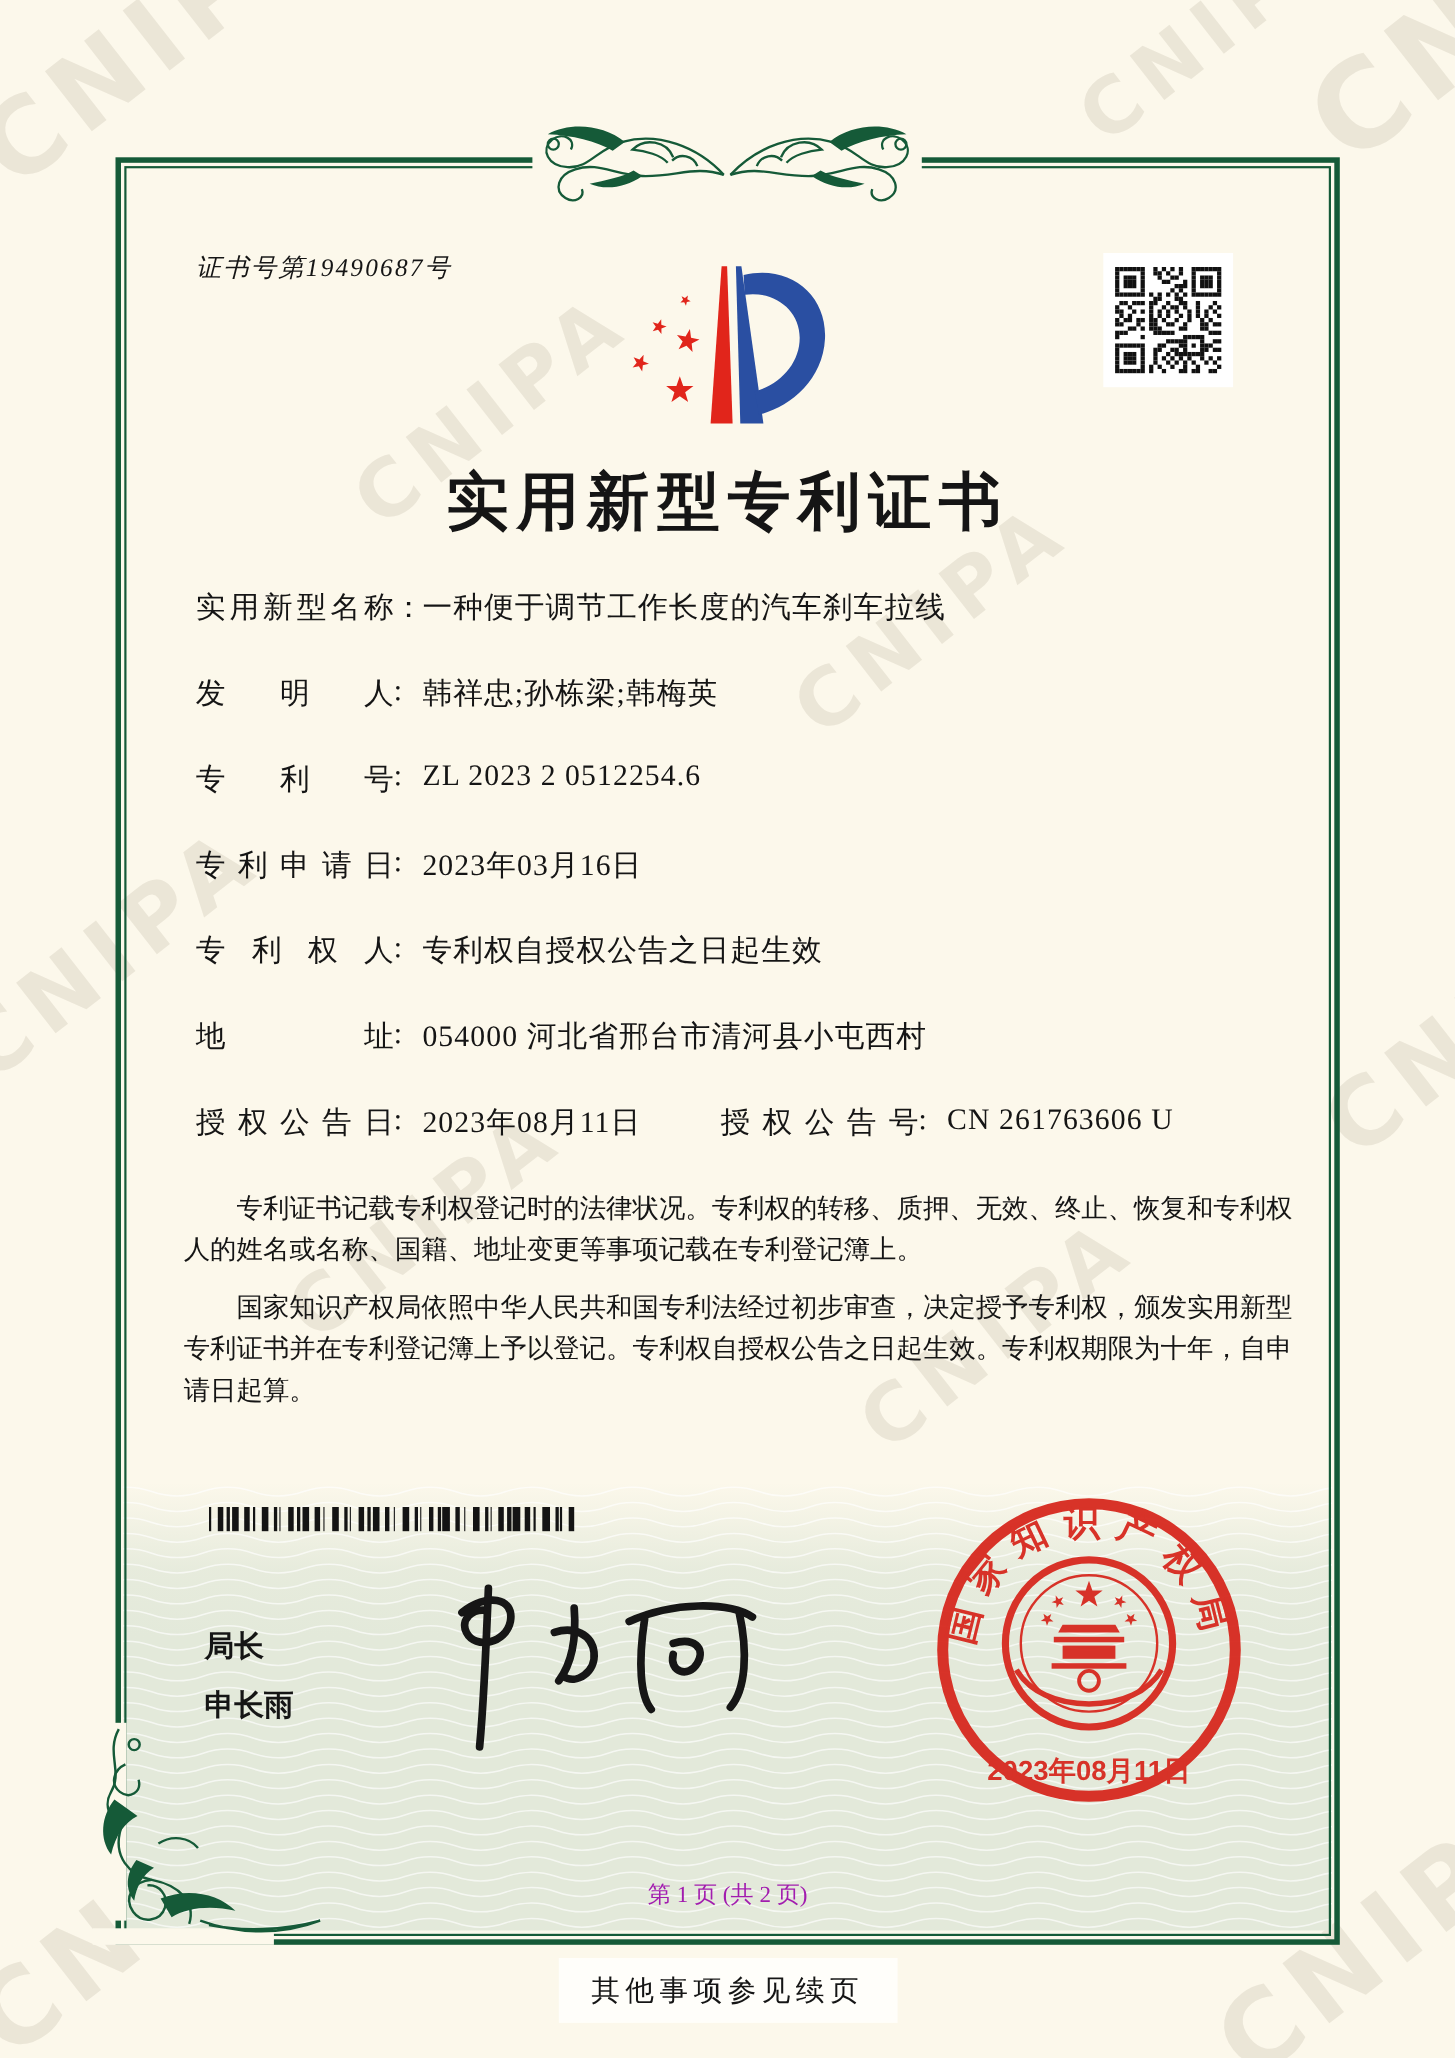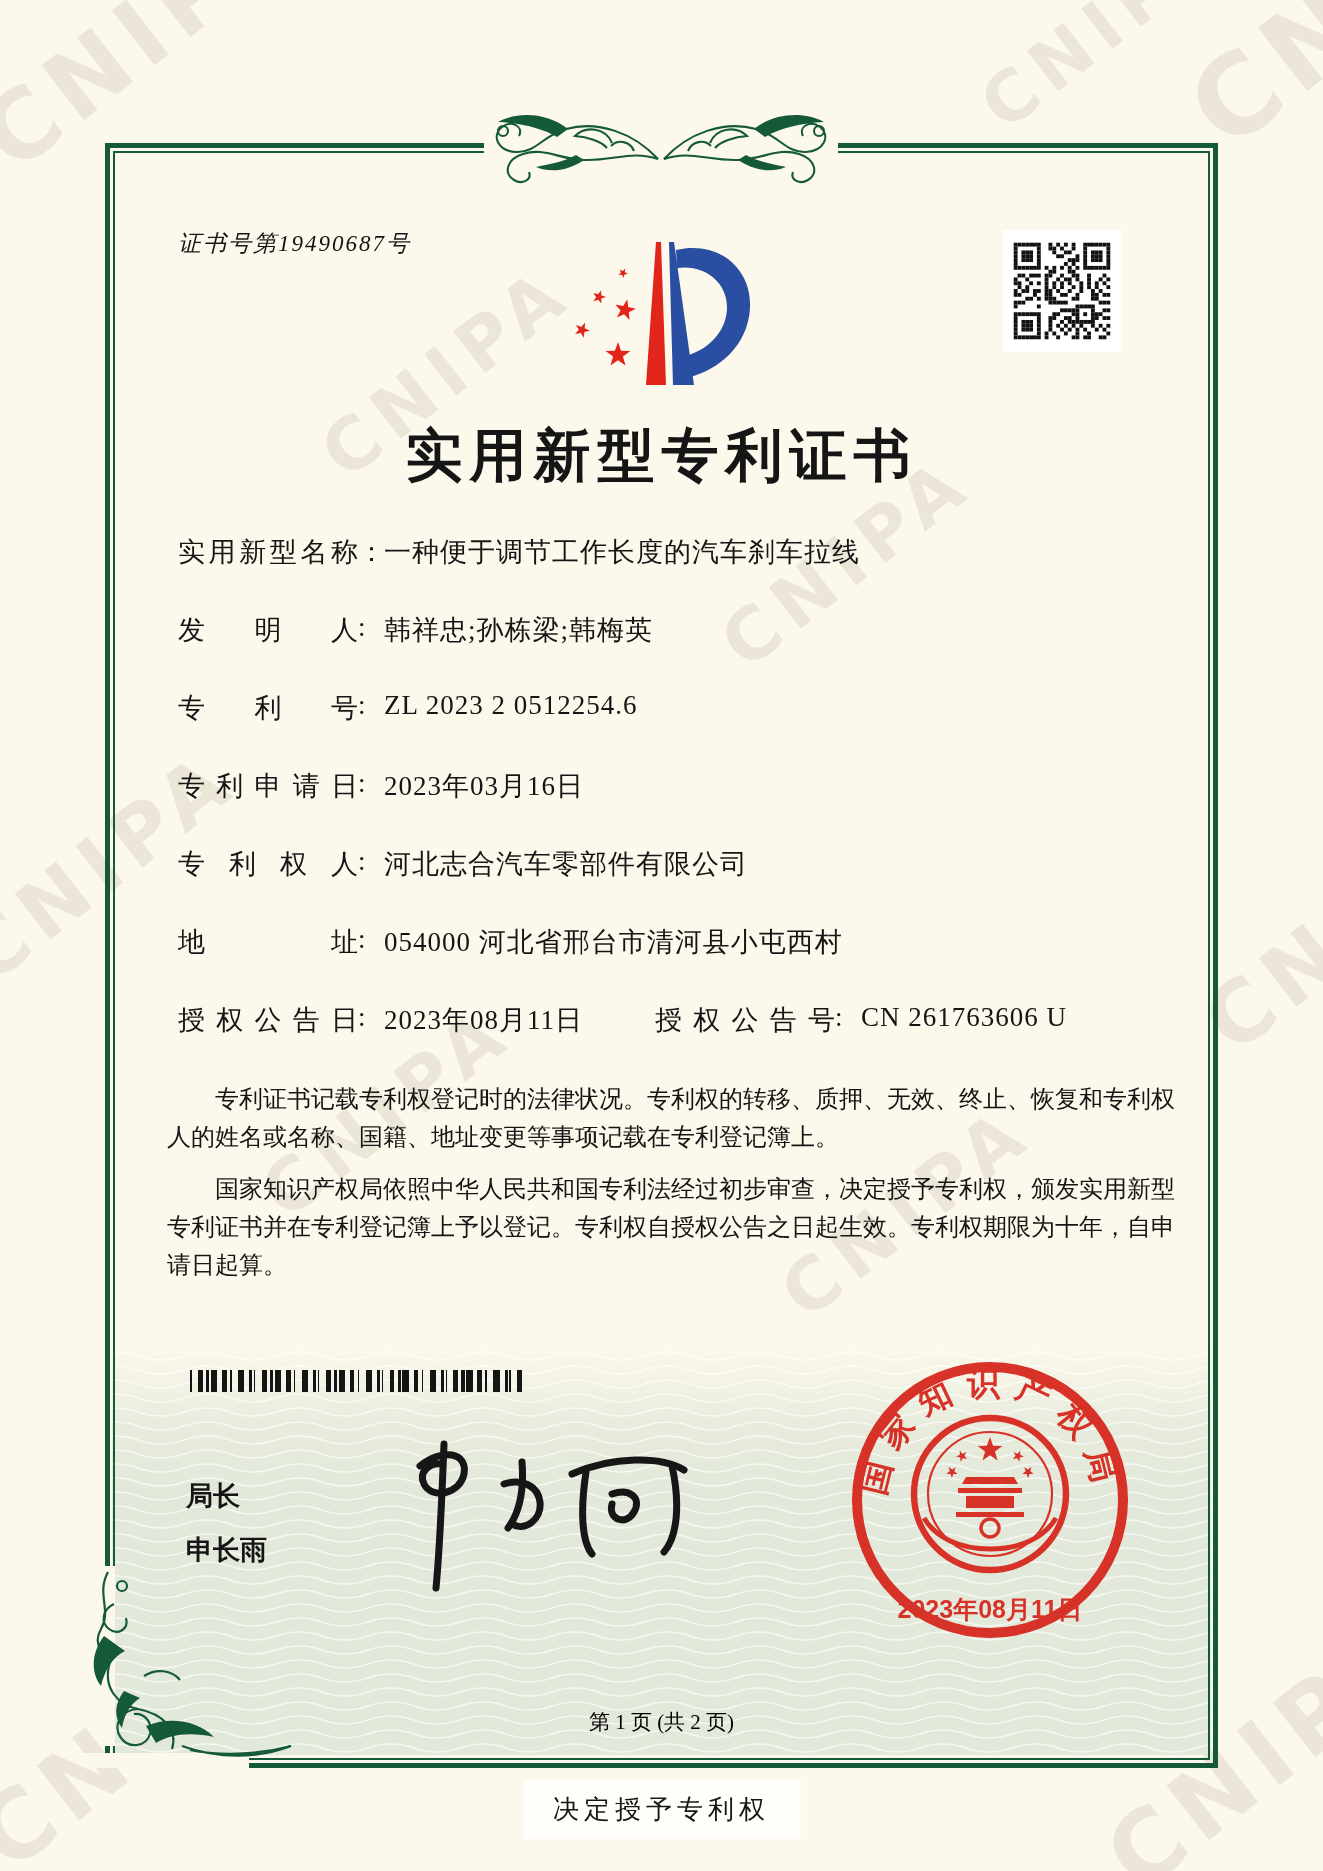--- a/index.html
+++ b/index.html
@@ -41,21 +41,21 @@
   
   .sig-title{position:absolute;left:186px;top:1478px;font-size:27px;font-weight:bold;
              font-family:"Liberation Sans","DejaVu Sans",sans-serif;z-index:4;}
   .sig-name{position:absolute;left:186px;top:1532px;font-size:27px;font-weight:bold;
             font-family:"Liberation Sans","DejaVu Sans",sans-serif;z-index:4;}
   .sig-hand{position:absolute;left:372px;top:1436px;z-index:4;}
   
   .seal{position:absolute;left:848px;top:1352px;z-index:5;opacity:.94;}
   .seal text{font-family:"Liberation Sans","DejaVu Sans",sans-serif;font-weight:bold;fill:#d7271d;}
   
-  .pageno{position:absolute;left:0;right:0;top:1708px;text-align:center;font-size:21px;z-index:4;color:#000000;}
+  .pageno{position:absolute;left:0;right:0;top:1708px;text-align:center;font-size:21px;z-index:4;color:#a21caf;}
   .contnote{position:absolute;left:50%;transform:translateX(-50%);top:1780px;background:#fffefa;
             padding:12px 30px;font-size:26px;letter-spacing:5px;z-index:4;}
   .os{fill:none;stroke:#155a38;stroke-width:2.1px;}
   .of{fill:#155a38;stroke:none;}
 </style>
 </head>
 <body>
 
 <div class="page">
 
@@ -460,21 +460,21 @@
   <div class="frow" style="top:612px">
     <span class="flabel">发明人</span><span class="fcolon">:</span><span class="fvalue">韩祥忠;孙栋梁;韩梅英</span>
   </div>
   <div class="frow" style="top:690px">
     <span class="flabel">专利号</span><span class="fcolon">:</span><span class="fvalue">ZL 2023 2 0512254.6</span>
   </div>
   <div class="frow" style="top:768px">
     <span class="flabel">专利申请日</span><span class="fcolon">:</span><span class="fvalue">2023年03月16日</span>
   </div>
   <div class="frow" style="top:846px">
-    <span class="flabel">专利权人</span><span class="fcolon">:</span><span class="fvalue">河北志合汽车零部件有限公司</span>
+    <span class="flabel">专利权人</span><span class="fcolon">:</span><span class="fvalue">专利权自授权公告之日起生效</span>
   </div>
   <div class="frow" style="top:924px">
     <span class="flabel">地址</span><span class="fcolon">:</span><span class="fvalue">054000 河北省邢台市清河县小屯西村</span>
   </div>
   <div class="frow" style="top:1002px">
     <span class="flabel">授权公告日</span><span class="fcolon">:</span><span class="fvalue">2023年08月11日</span>
   </div>
   <div class="frow" style="top:1002px;left:655px">
     <span class="flabel">授权公告号</span><span class="fcolon">:</span><span class="fvalue">CN 261763606 U</span>
   </div>
@@ -523,15 +523,15 @@
         <rect x="118" y="144" width="48" height="12"></rect>
         <rect x="108" y="160" width="68" height="5"></rect>
       </g>
       <circle cx="142" cy="176" r="9" stroke-width="3.5"></circle>
       <path d="M76,166 C88,186 112,197 142,197 C172,197 196,186 208,166" stroke-width="5"></path>
     </g>
     <text x="142" y="266" font-size="25" text-anchor="middle">2023年08月11日</text>
   </svg>
 
   <div class="pageno">第 1 页 (共 2 页)</div>
-  <div class="contnote">决定授予专利权</div>
+  <div class="contnote">其他事项参见续页</div>
 
 </div>
 
 </body></html>

